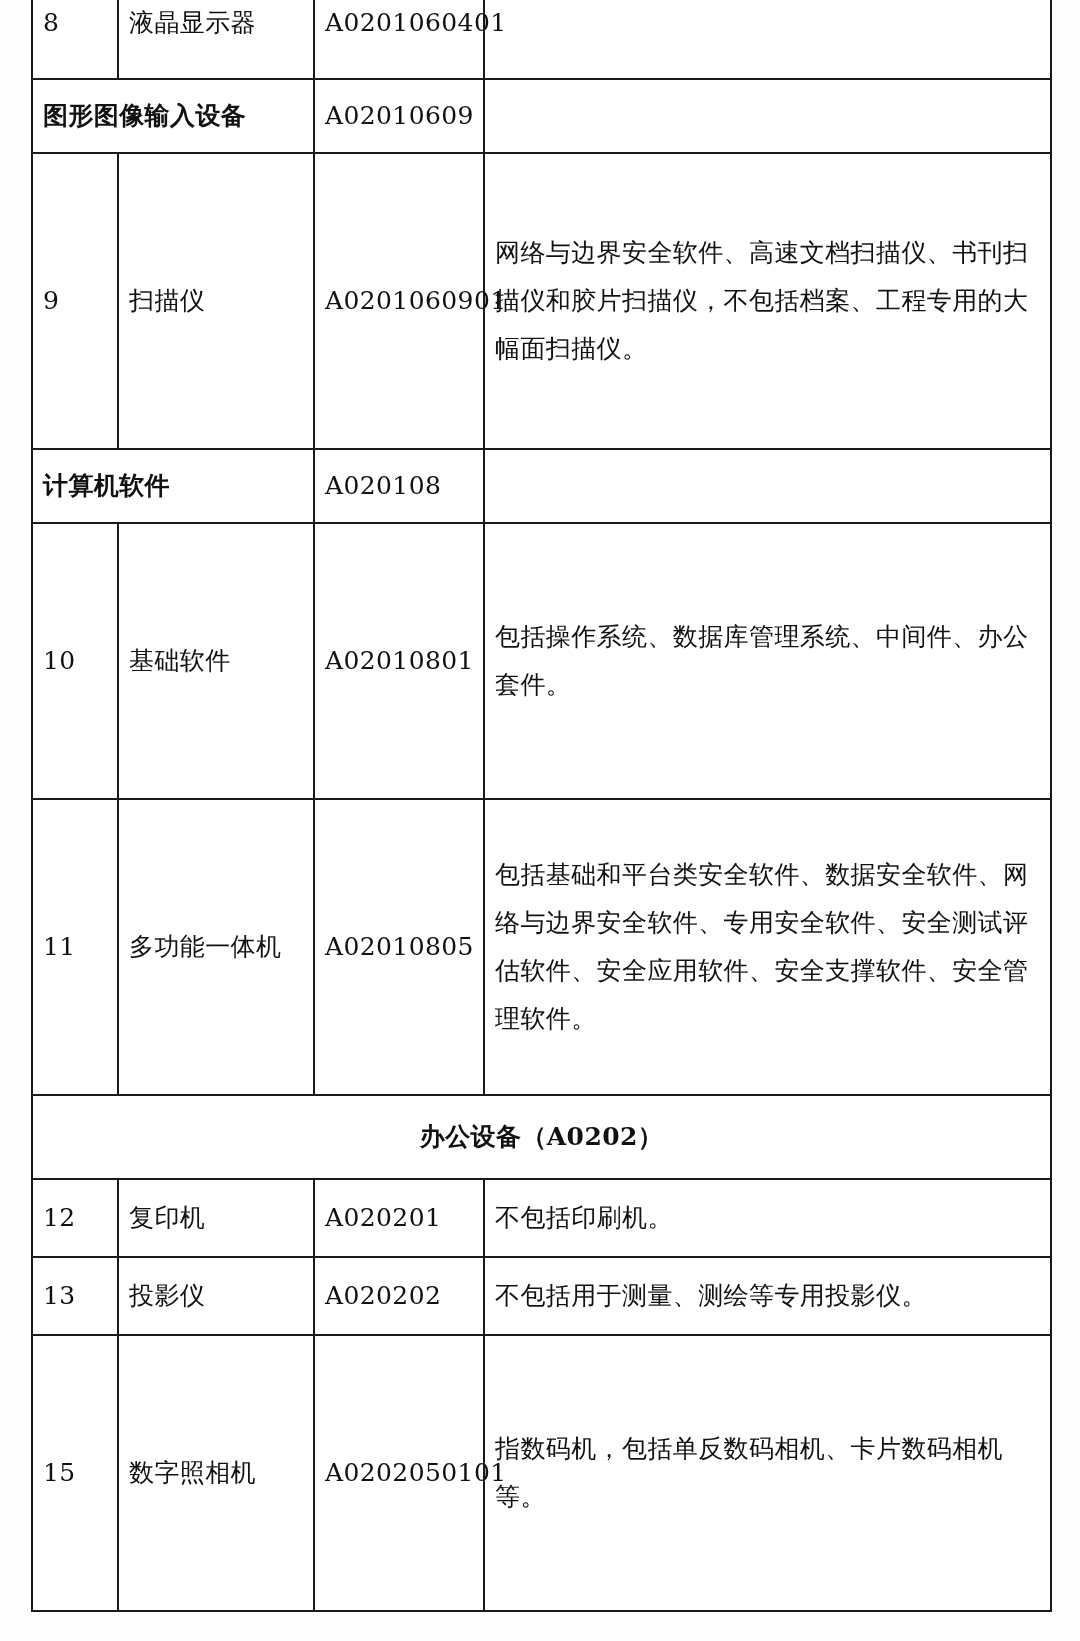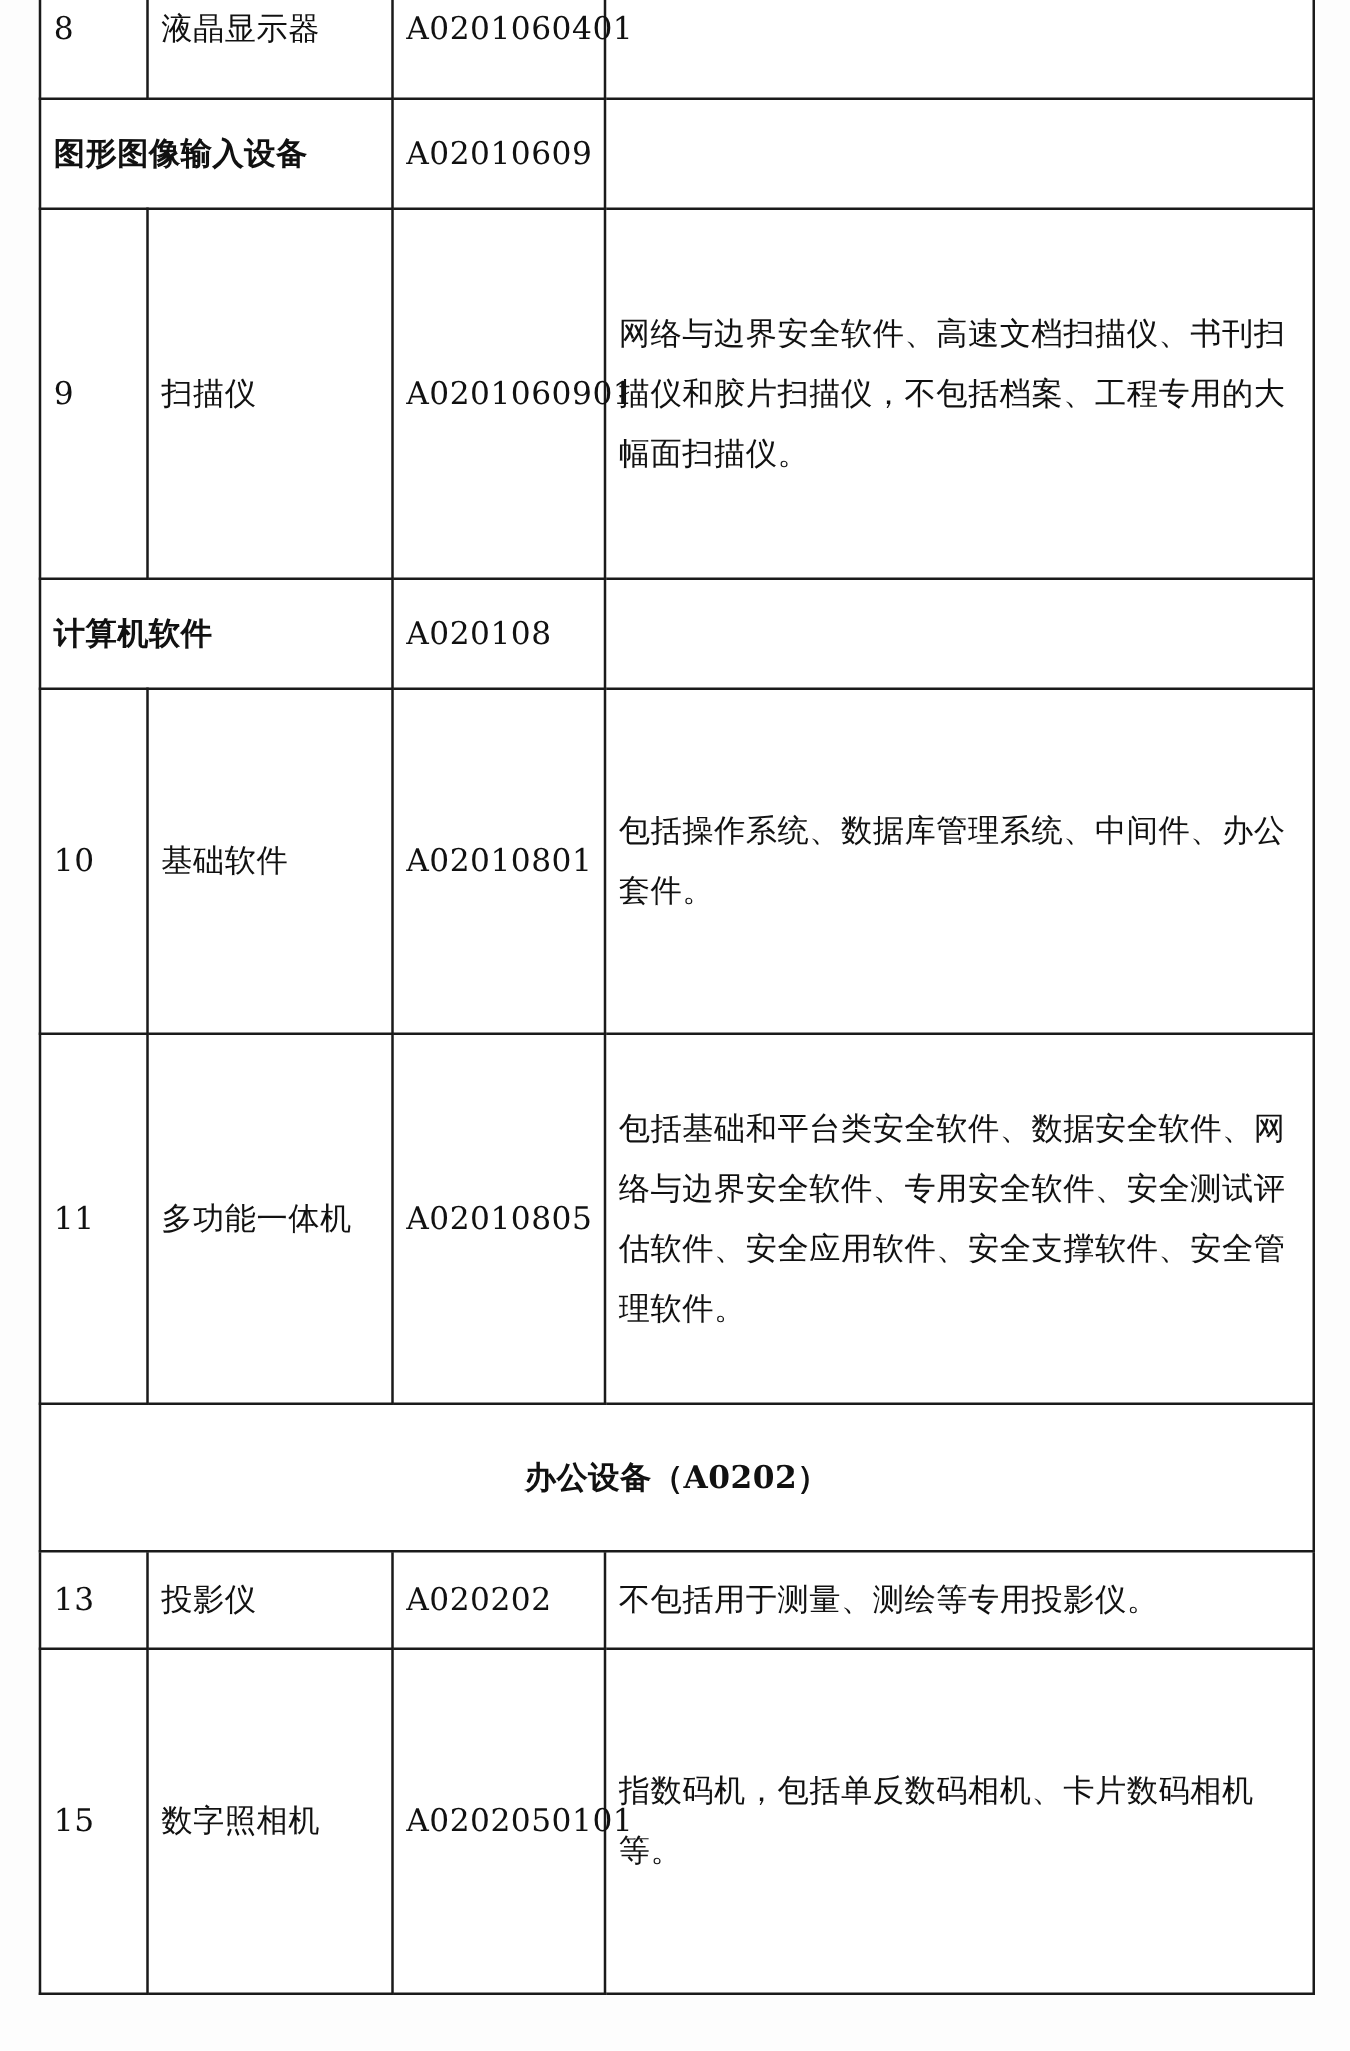--- a/index.html
+++ b/index.html
@@ -86,22 +86,22 @@
   
   td.section-banner {
     font-weight: bold;
     font-size: 27px;
     text-align: center;
     letter-spacing: 2.5px;
   }
 
   .r-tall   { height: 276px; }
   .r-short  { height: 78px; }
-  .r-group  { height: 88px; }
-  .r-banner { height: 118px; }
+  .r-group  { height: 74px; }
+  .r-banner { height: 84px; }
   .r-xtall  { height: 296px; }
   .r-first  { height: 112px; }
 </style>
 </head>
 <body>
 
 <div id="sheet">
 
   <table class="catalog">
     <colgroup>
@@ -149,20 +149,26 @@
         <td class="seq">11</td>
         <td class="name">多功能一体机</td>
         <td class="code">A02010805</td>
         <td class="desc">包括基础和平台类安全软件、数据安全软件、网络与边界安全软件、专用安全软件、安全测试评估软件、安全应用软件、安全支撑软件、安全管理软件。</td>
       </tr>
 
       <tr class="r-banner">
         <td class="section-banner" colspan="4">办公设备（A0202）</td>
       </tr>
 
+      <tr class="r-short">
+        <td class="seq">12</td>
+        <td class="name">复印机</td>
+        <td class="code">A020201</td>
+        <td class="desc">不包括印刷机。</td>
+      </tr>
 
       <tr class="r-short">
         <td class="seq">13</td>
         <td class="name">投影仪</td>
         <td class="code">A020202</td>
         <td class="desc">不包括用于测量、测绘等专用投影仪。</td>
       </tr>
 
 
       <tr class="r-tall">

